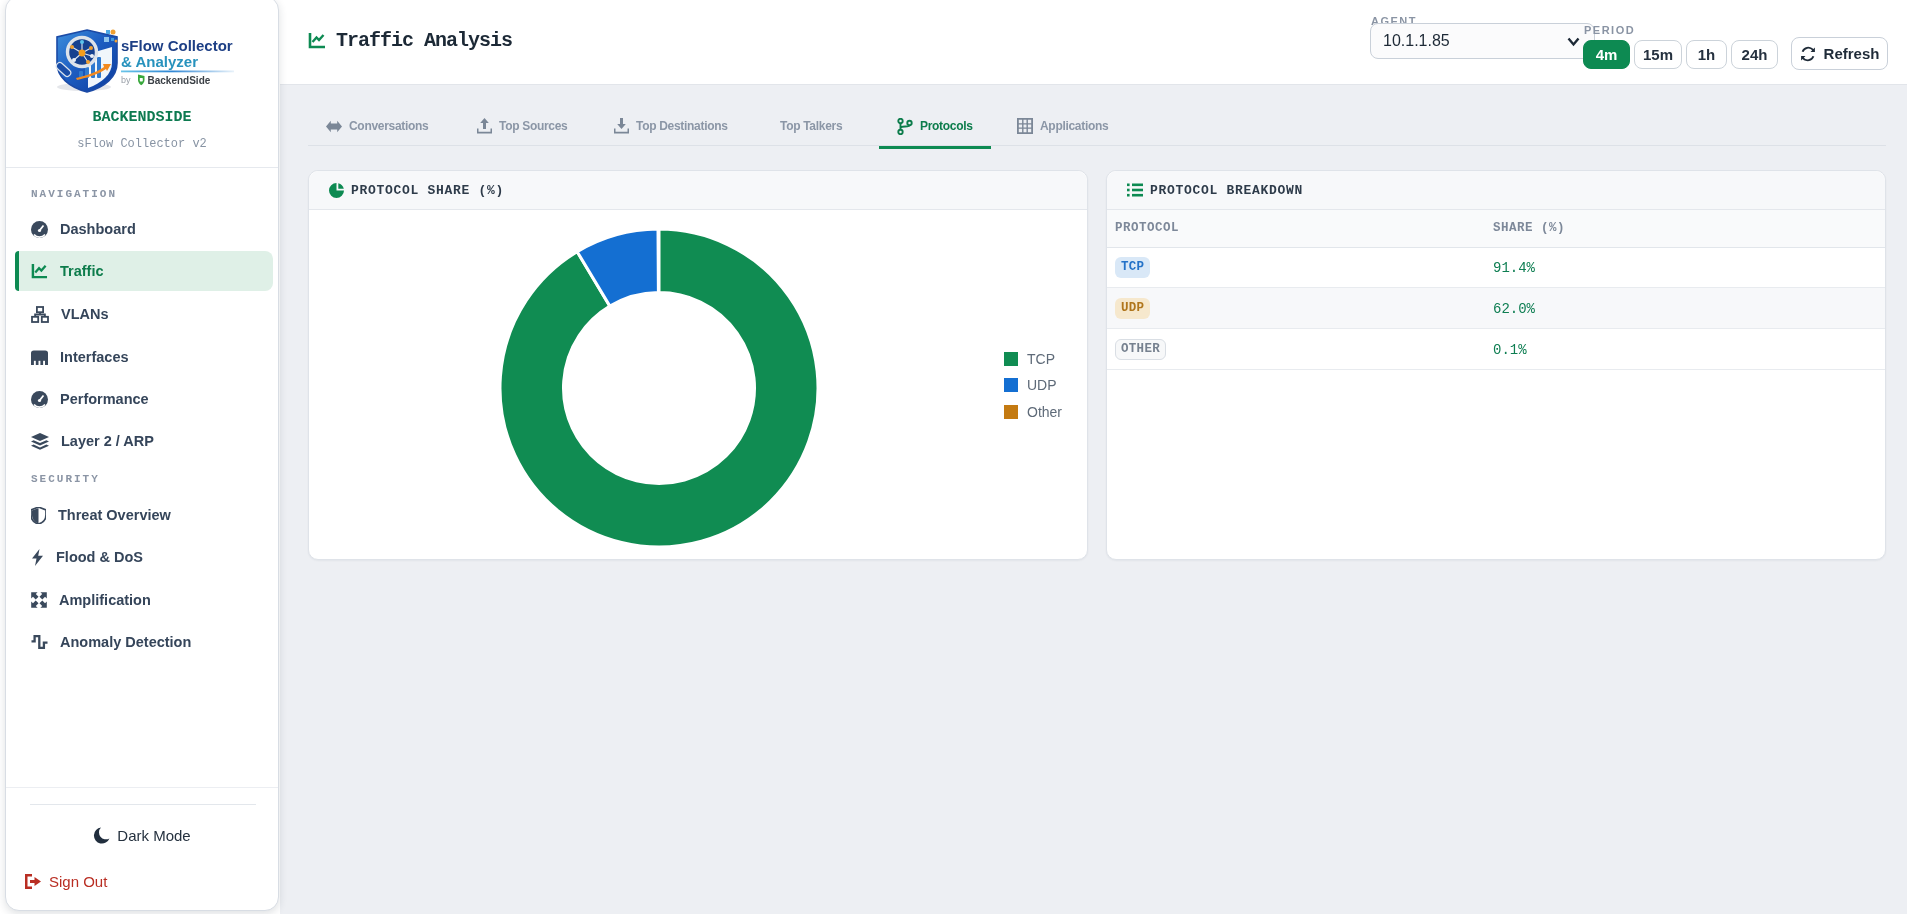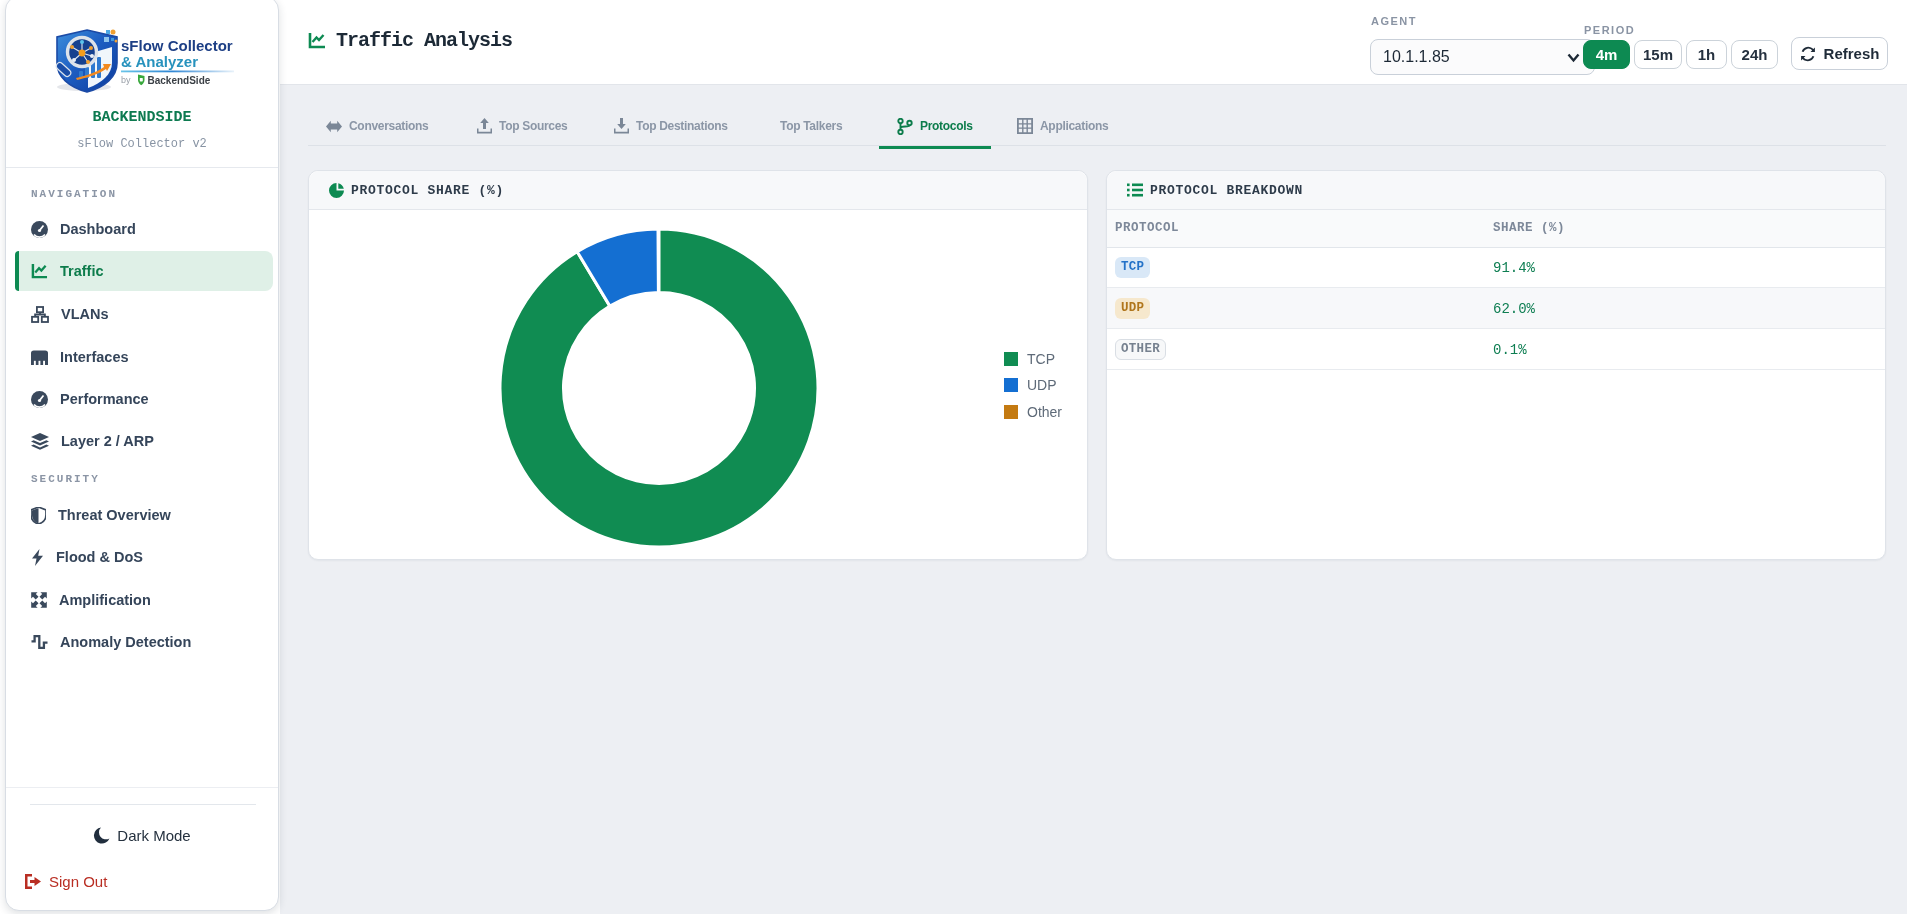--- a/index.html
+++ b/index.html
@@ -6,21 +6,21 @@
 html,body { width:1907px; height:914px; overflow:hidden; background:#ffffff;
   font-family:"Liberation Sans", sans-serif; }
 #contentbg { position:absolute; left:280px; top:85px; right:0; bottom:0; background:#edeff3; }
 #header { position:absolute; left:280px; top:0; right:0; height:85px; background:#fff;
   border-bottom:1px solid #e2e5ea; }
 #title { position:absolute; left:308px; top:29px; display:flex; align-items:center; gap:10px; }
 #title .txt { font-family:"Liberation Mono", monospace; font-weight:bold; font-size:20px;
   letter-spacing:-1px; color:#1c2936; }
 
 .lbl { position:absolute; font-size:11px; font-weight:bold; letter-spacing:1.5px; color:#8a94a4; }
-#agentsel { position:absolute; left:1370px; top:39px; width:225px; height:36px;
+#agentsel { position:absolute; left:1370px; top:23px; width:225px; height:36px;
   border:1px solid #c9d0d9; border-radius:8px; background:#fbfbfc; display:flex; align-items:center; }
 #agentsel .v { padding-left:12px; font-size:16px; color:#1d2936; }
 #agentsel svg { position:absolute; right:12px; top:11px; }
 .pbtn { position:absolute; top:40px; height:29px; border:1px solid #ccd3da; border-radius:8px;
   background:#fff; color:#25313f; font-weight:bold; font-size:15px; display:flex;
   align-items:center; justify-content:center; }
 .pbtn.act { background:#0d8a52; border-color:#0d8a52; color:#fff; }
 #refresh { position:absolute; left:1791px; top:37px; width:97px; height:33px; border:1px solid #c9d0d9;
   border-radius:8px; background:#fff; display:flex; align-items:center; justify-content:center;
   gap:8px; font-weight:bold; font-size:15px; color:#1f2b38; }

